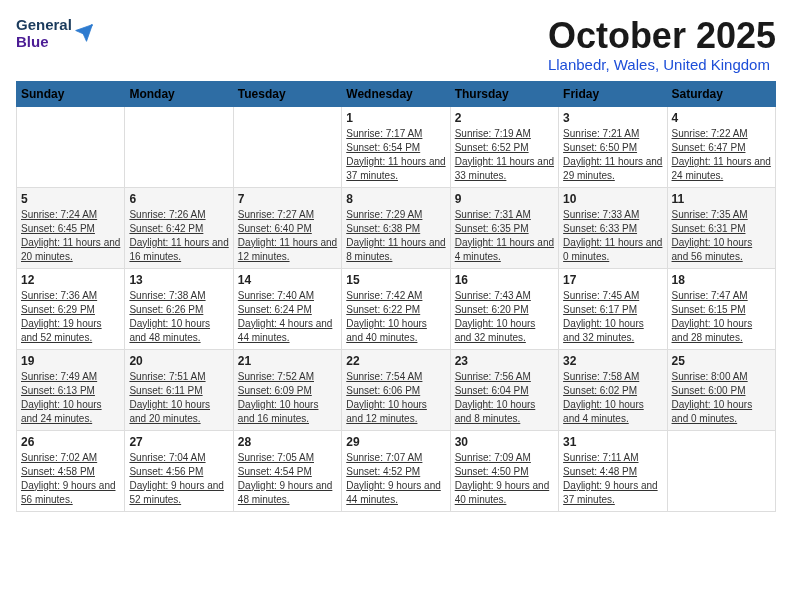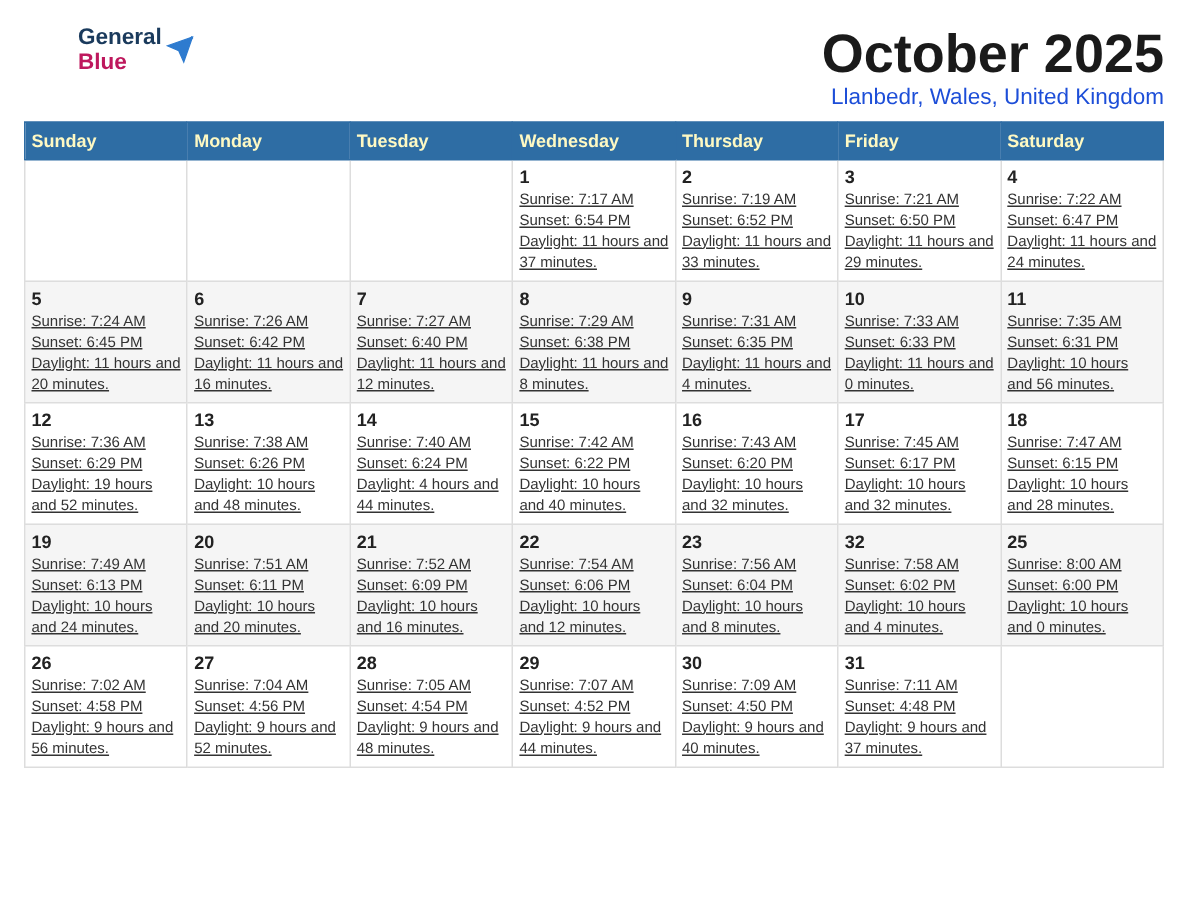--- a/index.html
+++ b/index.html
@@ -15,42 +15,42 @@
       align-items: flex-start;
       justify-content: space-between;
       margin-bottom: 8px;
     }
     .logo {
       display: flex;
       flex-direction: column;
       align-items: flex-start;
     }
     .title-block {
-      text-align: right;
+      text-align: left;
     }
     .month-title {
       font-size: 36px;
       font-weight: bold;
       color: #1a1a1a;
       line-height: 1.1;
     }
     .location {
       font-size: 15px;
       color: #1d4ed8;
     }
     table {
       width: 100%;
       border-collapse: collapse;
       border: 1px solid #ccc;
     }
     thead tr {
       background-color: #2e6da4;
     }
     thead th {
-      color: #fef9c3;
+      color: #000000;
       font-size: 12px;
       font-weight: bold;
       padding: 5px 4px;
       text-align: left;
       border: 1px solid #2e6da4;
     }
     tbody tr {
       background: #fff;
     }
     tbody tr:nth-child(even) {
@@ -73,29 +73,28 @@
     }
     .day-info {
       font-size: 10px;
       line-height: 1.4;
       color: #333;
       text-decoration: underline;
     }
     .logo-row {
       display: flex;
       align-items: center;
-      margin-left: 36px;
     }
     .logo-text {
       display: inline-flex;
       flex-direction: column;
       margin-right: 2px;
     }
     .logo-line1 { font-size: 15px; font-weight: bold; color: #1a3a5c; }
-    .logo-line2 { font-size: 15px; font-weight: bold; color: #be185d; }
+    .logo-line2 { font-size: 15px; font-weight: bold; color: #4c1d95; }
     .bird-icon {
       width: 20px;
       height: 20px;
     }
   </style>
 </head>
 <body>
 
 <div class="header">
   <div class="logo">

